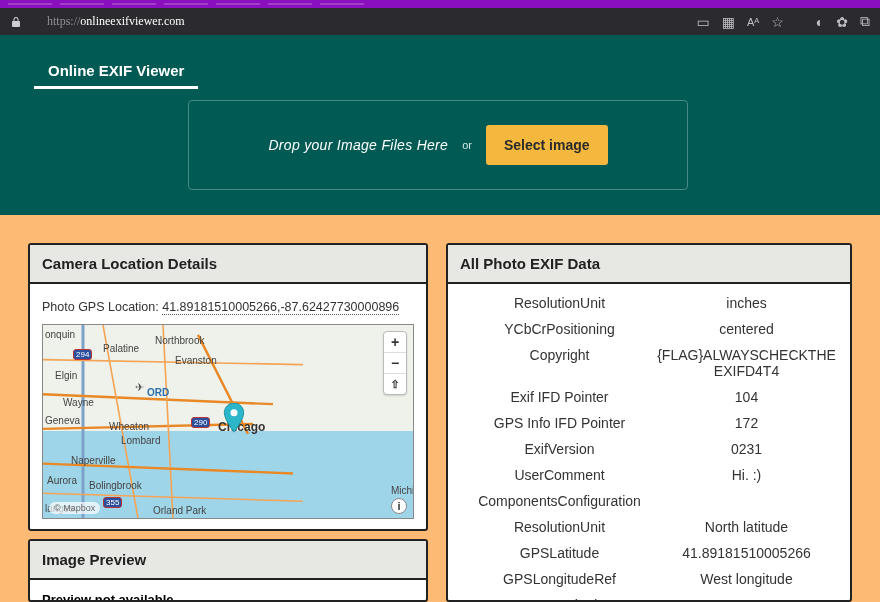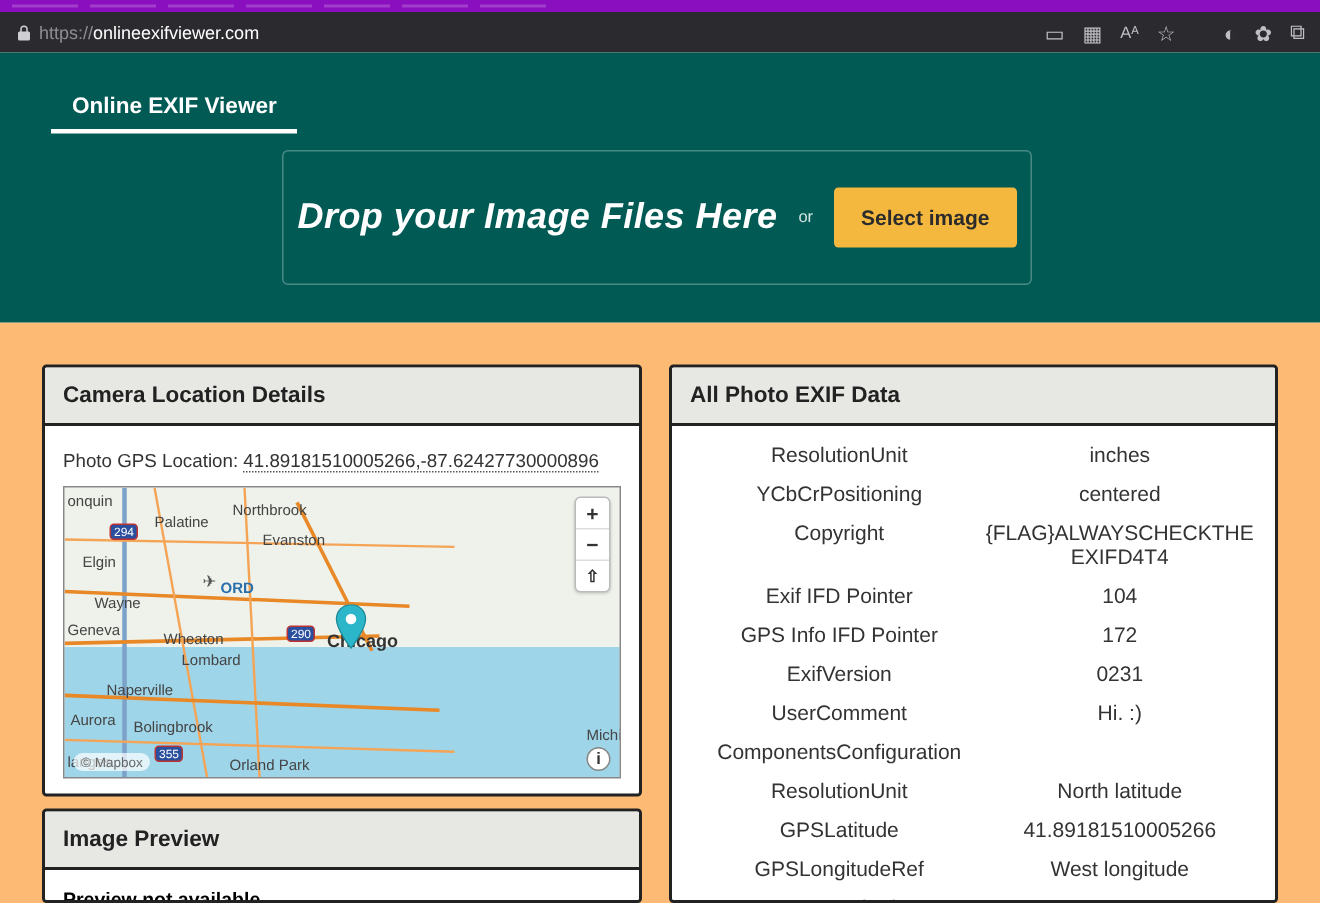--- a/index.html
+++ b/index.html
@@ -3,32 +3,32 @@
 <meta charset="utf-8">
 <style>
   * { box-sizing: border-box; }
   html,body { margin:0; padding:0; font-family: -apple-system, Segoe UI, Arial, sans-serif; }
   body { width:880px; height:602px; overflow:hidden; background:#fff; }
 
   
   .tabbar { height:8px; background:#8a0fbf; display:flex; align-items:center; }
   .tabbar .dot { width:44px; height:2px; margin-left:8px; border-top:2px solid rgba(255,255,255,.2); }
   .addr { height:27px; background:#2b2b2f; display:flex; align-items:center; color:#cfcfd3; font-size:12px; padding:0 10px; justify-content:space-between; }
-  .addr-left { display:flex; align-items:center; gap:4px; }
+  .addr-left { display:flex; align-items:center; gap:25px;font-family:Liberation Serif, serif; }
   .addr-right { display:flex; align-items:center; gap:12px; color:#bfbfc5; }
   .addr-right .glyph { font-size:14px; }
   .url-protocol { color:#8e8e93; }
   .url-host { color:#fff; }
   .lock { width:12px; height:12px; display:inline-block; }
 
   
   .hero { background:#025a55; height:180px; position:relative; }
   .brand-tab { position:absolute; left:34px; top:20px; background:#025a55; color:#fff; font-weight:700; font-size:15px; padding:7px 14px; border-bottom:3px solid #fff; }
   .drop-panel { position:absolute; left:188px; top:65px; width:500px; height:90px; border:1px solid #4a8a86; border-radius:4px; display:flex; align-items:center; justify-content:center; gap:14px; color:#fff; }
-  .drop-text { font-weight:700; font-size:24px; font-style:italic; letter-spacing:.3px; font-family: Verdana, Arial, sans-serif; }
+  .drop-text { font-weight:400; font-size:14px; font-style:italic; letter-spacing:.3px; font-family: Verdana, Arial, sans-serif; }
   .or { font-size:11px; color:#d5e6e4; }
   .select-btn { background:#f4b83f; color:#2b2b2b; font-weight:700; font-size:14px; border:none; border-radius:3px; padding:12px 18px; }
 
   
   .content { background:#fdba74; height:calc(602px - 8px - 27px - 180px); padding:28px 28px 0 28px; display:flex; gap:18px; }
   .card { border:2px solid #222; background:#fff; border-radius:3px; flex:1; display:flex; flex-direction:column; overflow:hidden; }
   .card + .card { flex:1.02; }
   .card-hd { background:#e7e7e4; color:#222; font-weight:700; font-size:15px; padding:10px 12px; border-bottom:2px solid #222; }
   .card-bd { padding:10px 12px; font-size:12.5px; color:#333; }
 

